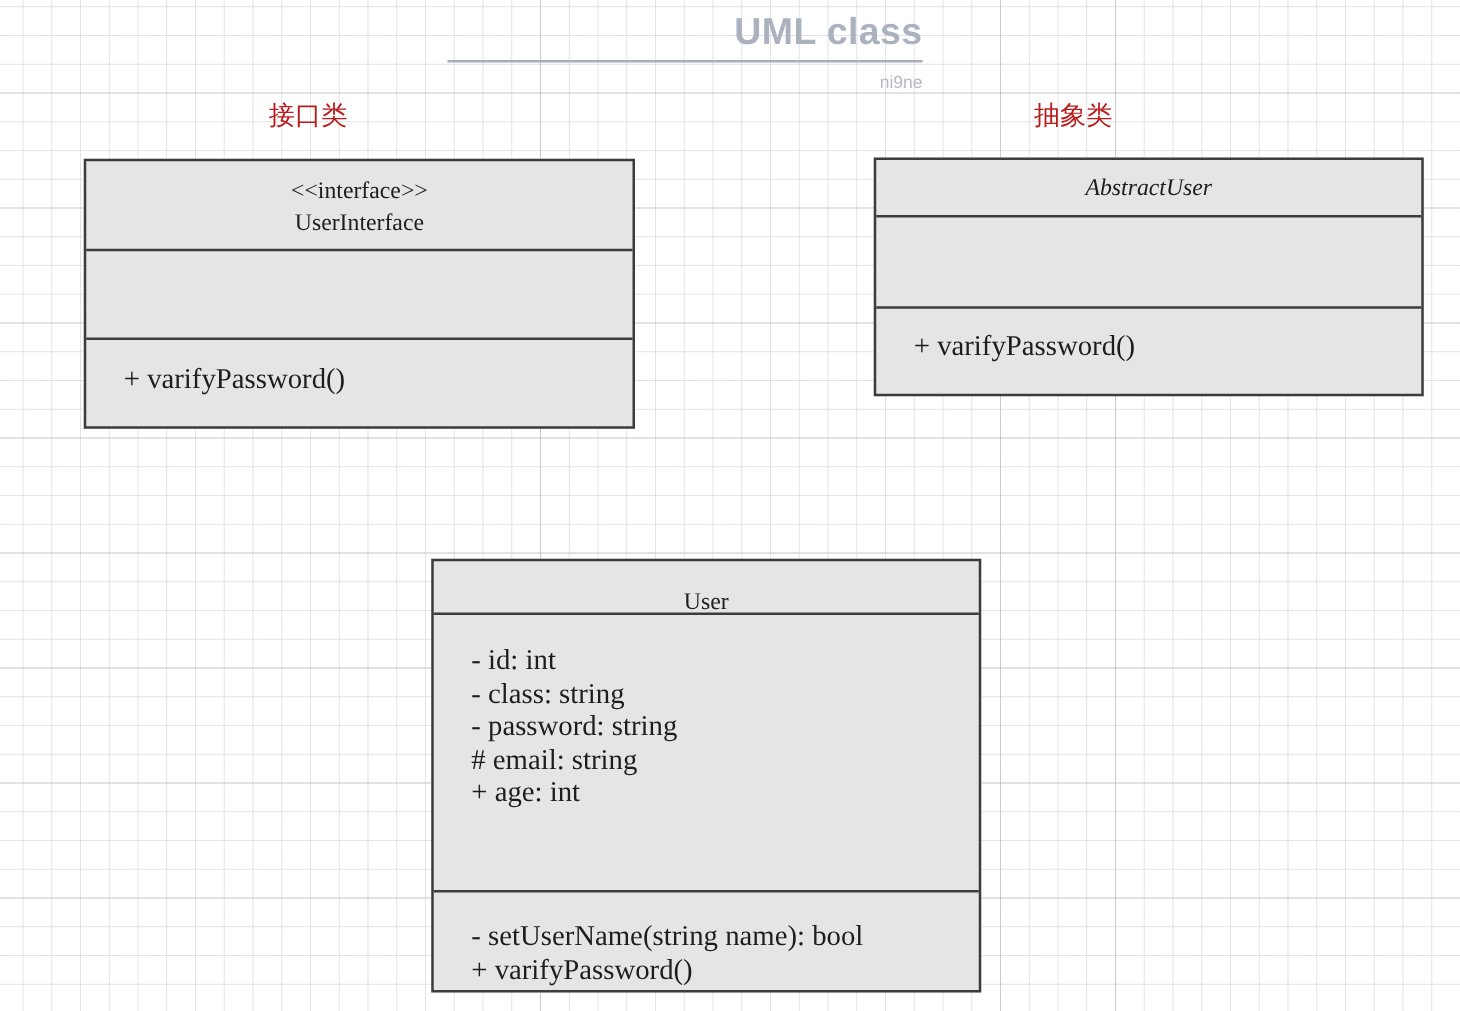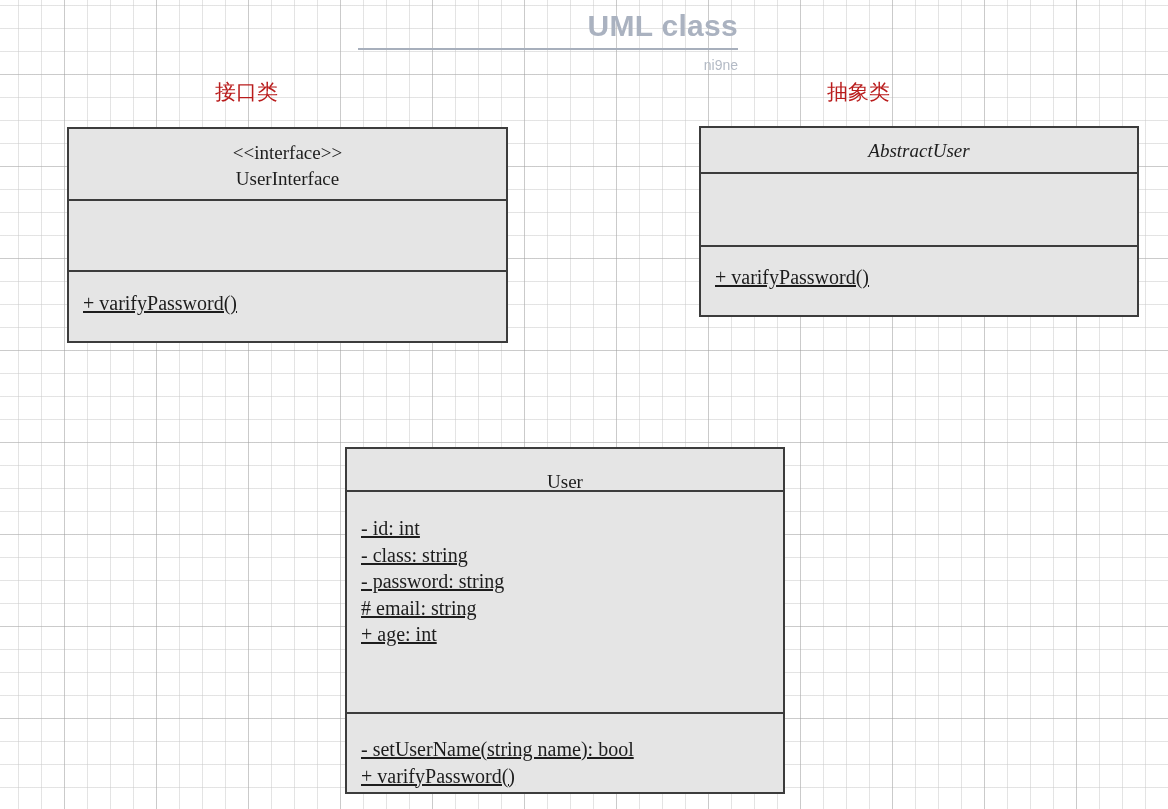--- a/index.html
+++ b/index.html
@@ -98,24 +98,23 @@
   }
   .uml-title {
     text-align: center;
     font-size: 19px;
     line-height: 26px;
   }
   .uml-title.italic {
     font-style: italic;
   }
   .uml-members {
-    font-size: 20px;
+    font-size: 23px;
     line-height: 26.5px;
-    padding-left: 14px;
-    text-decoration: underline;
+    padding-left: 30px;
   }
   .uml-member-row {
     white-space: pre;
   }
 
   
   #interface-box { left: 67px; top: 127px; width: 441px; height: 216px; }
   #interface-box .sec-title    { height: 72px; padding-top: 11px; }
   #interface-box .sec-attrs    { height: 71px; }
   #interface-box .sec-methods  { height: 69px; padding-top: 18px; }

